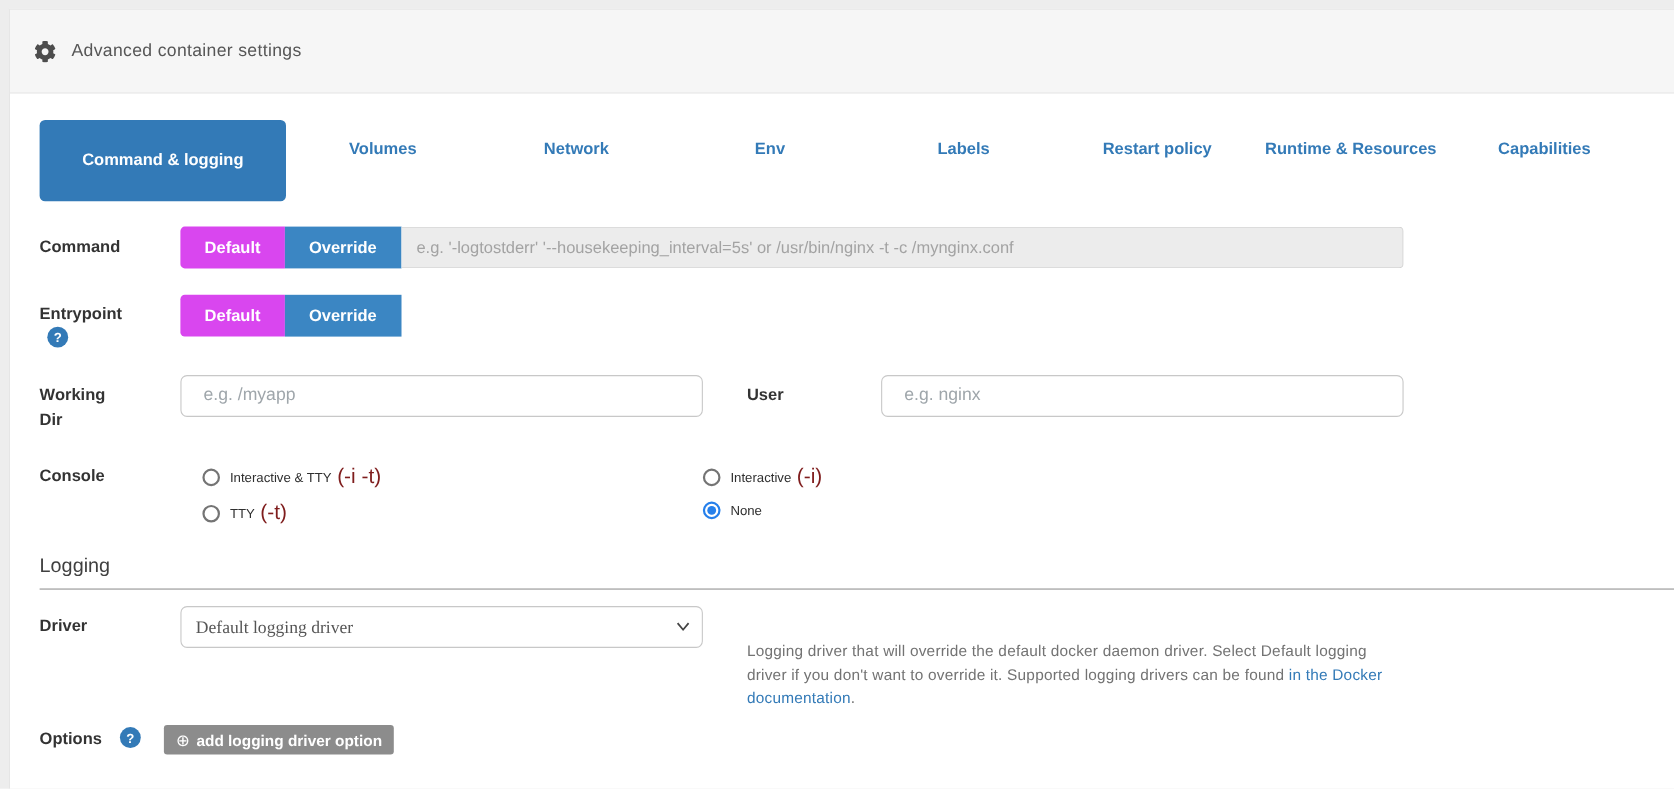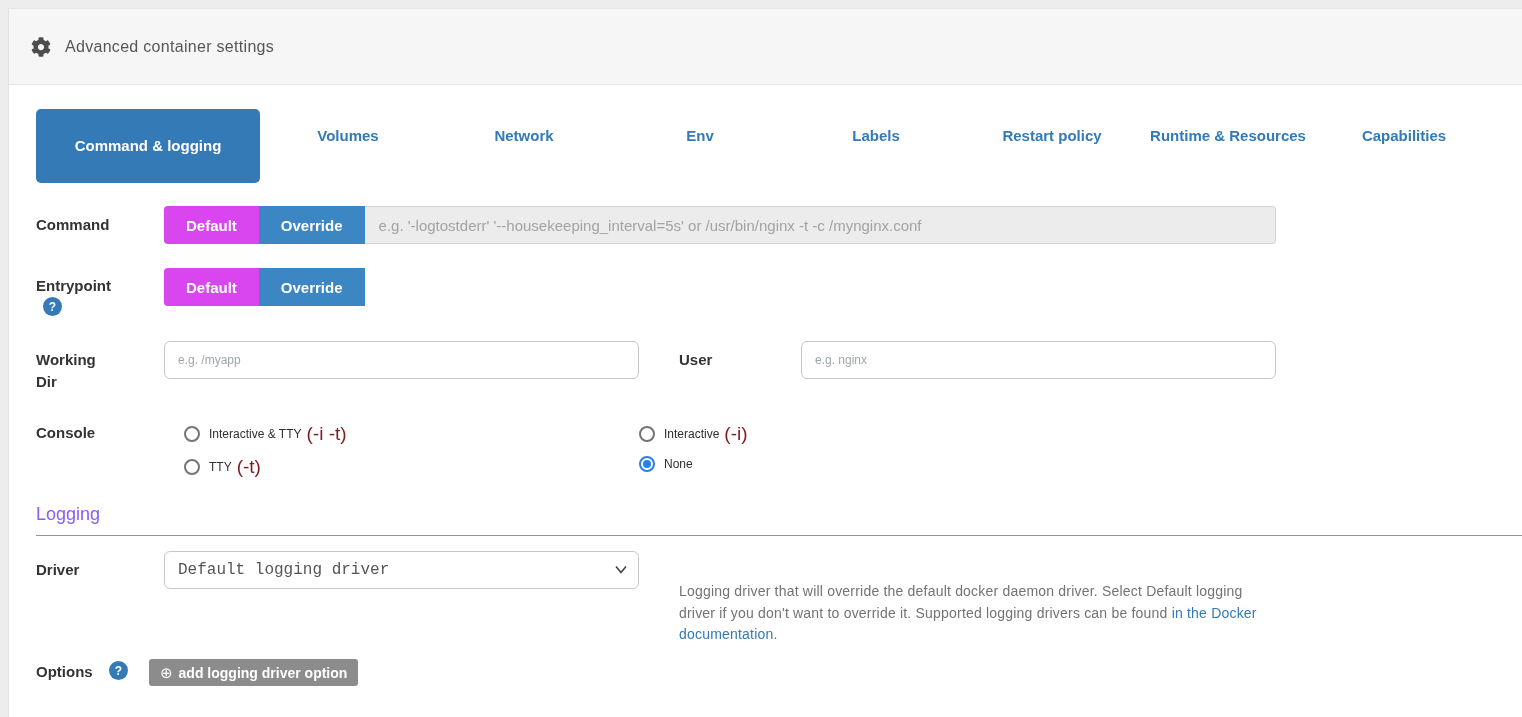--- a/index.html
+++ b/index.html
@@ -28,45 +28,45 @@
   .tbtn { color:#fff; font-weight:700; font-size:15px; border:none; height:38px;
           padding:0 22px; cursor:pointer; font-family:inherit; }
   .tbtn.default { background:#d946ef; border-radius:4px 0 0 4px; }
   .tbtn.override { background:#3b86c3; }
   .group-input { flex:1; background:#ececec; border:1px solid #d4d4d4; border-left:none;
                  border-radius:0 4px 4px 0; font-size:15px; padding:0 14px; color:#555;
                  font-family:inherit; }
   .group-input::placeholder { color:#a3a3a3; }
 
   .text-input { position:absolute; height:38px; width:475px; border:1px solid #c8c8c8;
-                border-radius:6px; font-size:12px; padding:0 13px; color:#8b5cf6; font-family:inherit; }
+                border-radius:6px; font-size:16px; padding:0 20px; color:#8b5cf6; font-family:inherit; }
   .text-input::placeholder { color:#9fa6ab; }
 
   .help-badge { display:inline-flex; width:19px; height:19px; border-radius:50%;
                 background:#337ab7; color:#fff; font-size:12px; font-weight:700;
                 align-items:center; justify-content:center; cursor:pointer; }
 
   
   .radio-item { position:absolute; display:flex; align-items:center; cursor:pointer; }
   .radio { width:16px; height:16px; border-radius:50%; border:2px solid #747474;
            margin-right:9px; position:relative; background:#fff; flex:0 0 16px; }
   .radio.checked { border-color:#2680eb; }
   .radio.checked::after { content:""; position:absolute; left:2px; top:2px; width:8px; height:8px;
                           border-radius:50%; background:#2680eb; }
   .radio-label { font-size:12px; color:#2f2f2f; }
   .radio-hint { font-size:19px; color:#7f1d1d; margin-left:5px; }
 
   
   .section-title { position:absolute; left:27px; right:0; top:495px; font-size:18px;
-                   color:#8b5cf6; padding-bottom:10px; border-bottom:1px solid #949494; }
+                   color:#404040; padding-bottom:10px; border-bottom:1px solid #949494; }
 
   .select-wrap { position:absolute; left:155px; top:542px; width:475px; height:38px; }
   .driver-select { width:100%; height:100%; border:1px solid #c8c8c8; border-radius:6px;
                    font-size:16px; color:#555; padding:0 30px 0 13px; background:#fff;
-                   -webkit-appearance:none; appearance:none; font-family:Liberation Mono, monospace; }
+                   -webkit-appearance:none; appearance:none; font-family:Liberation Serif, serif; }
   .select-chevron { position:absolute; right:12px; top:14px; width:12px; height:9px; pointer-events:none; }
 
   .driver-help { position:absolute; left:670px; top:572px; width:585px; font-size:14px;
                  color:#737373; line-height:21.5px; letter-spacing:.2px; }
   .doc-link { color:#337ab7; text-decoration:none; cursor:pointer; }
 
   
   .add-option-btn { position:absolute; left:140px; top:650px; height:27px; background:#8c8c8c;
                     color:#fff; border:none; border-radius:3px; font-size:14px; font-weight:700;
                     padding:0 11px; cursor:pointer; display:flex; align-items:center; font-family:inherit; }

